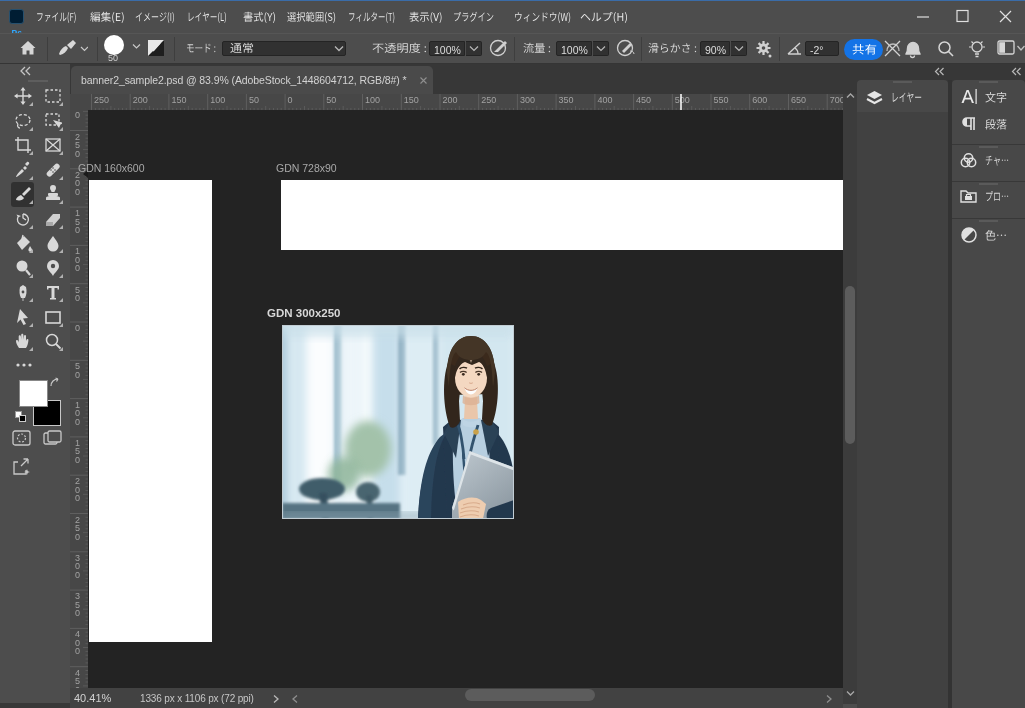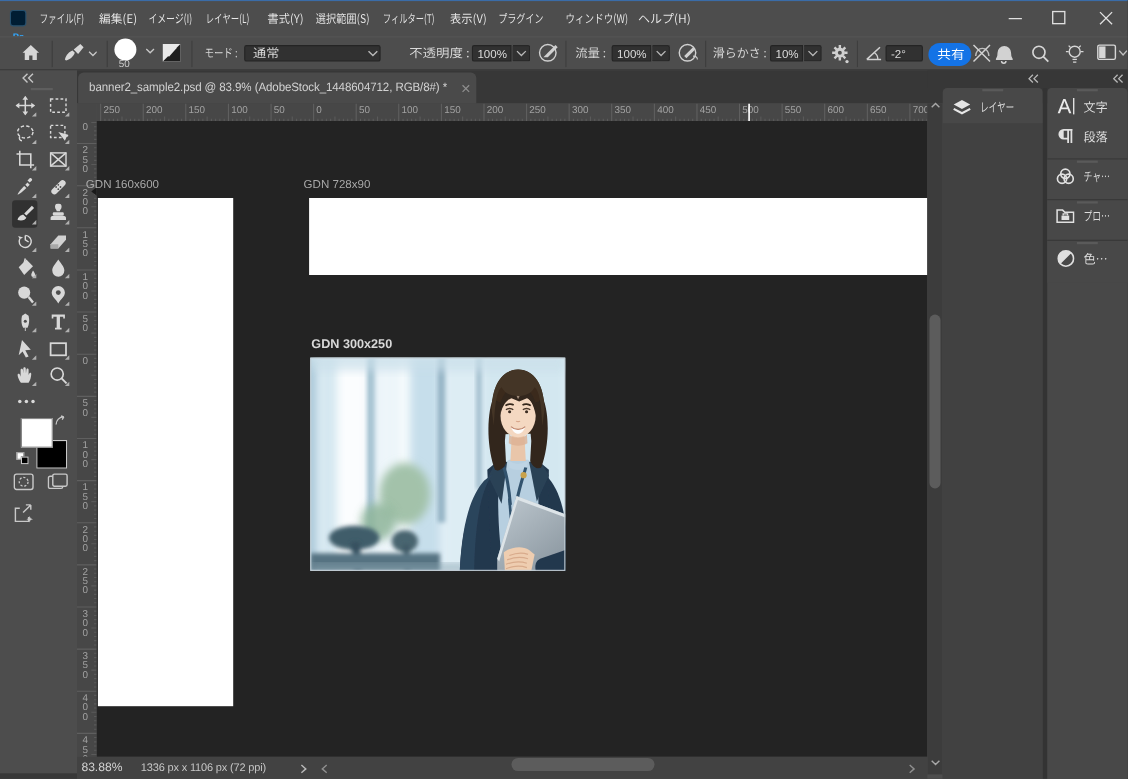--- a/index.html
+++ b/index.html
@@ -214,21 +214,21 @@
 <svg style="position:absolute;left:648px;top:39.90px;overflow:visible" width="49.0" height="16.0">
     <g transform="translate(0,12.10) scale(0.9895,1)" fill="#dadada">
       <path transform="translate(0.00,0) scale(0.011000,-0.011000)" d="M91 777C155 748 232 700 270 663L313 725C274 760 196 804 132 831ZM38 506C103 478 181 433 220 399L263 462C223 495 143 538 79 562ZM67 -18 132 -66C187 28 253 154 303 260L246 307C191 192 118 60 67 -18ZM477 214H781V143H477ZM477 272V342H781V272ZM407 402V-80H477V86H781V-4C781 -17 776 -21 763 -21C749 -22 701 -22 651 -20C660 -38 669 -63 672 -81C744 -81 788 -80 816 -70C843 -60 851 -42 851 -4V402ZM584 675V533H479V743H777V675ZM643 533V624H777V533ZM411 803V533H307V363H376V472H878V363H950V533H848V803Z"></path>
       <path transform="translate(11.00,0) scale(0.011000,-0.011000)" d="M335 784 315 708C391 687 608 643 703 630L722 707C634 715 421 757 335 784ZM313 602 229 613C223 508 198 298 178 207L252 189C258 205 267 222 282 239C352 323 460 373 592 373C694 373 768 316 768 236C768 99 614 8 298 47L322 -35C694 -66 852 55 852 234C852 351 750 443 597 443C477 443 367 405 271 321C282 385 299 534 313 602Z"></path>
       <path transform="translate(22.00,0) scale(0.011000,-0.011000)" d="M782 674 709 641C780 558 858 382 887 279L965 316C931 409 844 593 782 674ZM78 561 86 474C112 478 153 483 176 486L303 500C269 366 194 138 92 1L174 -31C279 138 347 364 384 508C428 512 468 515 492 515C555 515 598 498 598 406C598 298 582 168 550 100C530 57 500 49 463 49C435 49 382 56 340 69L353 -14C385 -22 433 -29 471 -29C536 -29 585 -12 617 55C659 138 675 297 675 416C675 551 602 585 513 585C489 585 447 582 400 578L426 721C430 740 434 762 438 780L345 790C345 722 335 644 319 572C259 567 200 562 167 561C135 560 109 559 78 561Z"></path>
       <path transform="translate(33.00,0) scale(0.011000,-0.011000)" d="M312 312 234 330C206 271 186 219 186 164C186 28 306 -41 496 -42C607 -42 692 -31 754 -20L758 60C688 44 602 34 500 35C352 36 265 78 265 173C265 221 282 264 312 312ZM158 631 160 551C317 538 461 538 580 549C614 466 662 378 701 321C665 325 591 331 535 336L529 269C601 264 722 253 770 242L811 298C796 315 781 332 767 351C730 403 686 480 655 557C722 566 801 580 862 598L853 676C785 653 702 637 630 627C610 685 592 751 584 798L499 787C508 761 517 730 524 709L554 619C444 611 305 613 158 631Z"></path>
       <path transform="translate(46.46,0) scale(0.011000,-0.011000)" d="M139 390C175 390 205 418 205 460C205 501 175 530 139 530C102 530 73 501 73 460C73 418 102 390 139 390ZM139 -13C175 -13 205 15 205 56C205 98 175 126 139 126C102 126 73 98 73 56C73 15 102 -13 139 -13Z"></path>
     </g>
   </svg>
 <div style="position:absolute;left:700px;top:41px;width:30px;height:15px;background:#313131;border:1px solid #242424;border-radius:2px 0 0 2px"></div>
-<div style="position:absolute;left:705px;top:44px;font:normal 10.5px 'Liberation Sans',sans-serif;color:#dcdcdc;letter-spacing:0;white-space:nowrap">10%</div>
+<div style="position:absolute;left:705px;top:44px;font:normal 10.5px 'Liberation Sans',sans-serif;color:#dcdcdc;letter-spacing:0;white-space:nowrap">90%</div>
 <div style="position:absolute;left:731px;top:41px;width:16px;height:15px;background:#313131;border:1px solid #242424;border-left:none;border-radius:0 2px 2px 0"></div>
 <svg style="position:absolute;left:733px;top:45px;" width="12" height="8" viewBox="0 0 12 8">
     <path d="M2 1.5l4 4 4-4" stroke="#b8b8b8" stroke-width="1.2" fill="none"></path>
   </svg>
 <svg style="position:absolute;left:755px;top:40px;" width="18" height="18" viewBox="0 0 18 18">
     <g fill="#d0d0d0">
       <circle cx="8.5" cy="8" r="4.5"></circle>
       <g stroke="#d0d0d0" stroke-width="2.2">
         <path d="M8.5 1v3M8.5 12v3M1.5 8h3M12.5 8h3M3.6 3.1l2.1 2.1M11.4 10.9l2.1 2.1M13.5 3.1l-2.1 2.1M5.7 10.9l-2.1 2.1"></path>
       </g>
@@ -929,21 +929,21 @@
     <path d="M13.0 575.9h5" stroke="#5a5a5a" stroke-width="1"></path>
     <path d="M15.5 579.7h2.5" stroke="#5a5a5a" stroke-width="1"></path>
     <path d="M15.5 583.5h2.5" stroke="#5a5a5a" stroke-width="1"></path>
     <path d="M15.5 587.3h2.5" stroke="#5a5a5a" stroke-width="1"></path>
     <path d="M15.5 591.2h2.5" stroke="#5a5a5a" stroke-width="1"></path>
     <path d="M18 60l-5 4 5 4z" fill="#1a1a1a"></path>
   </svg>
 <div style="position:absolute;left:88px;top:110px;width:755px;height:578px;background:#232323"></div>
 <div style="position:absolute;left:78px;top:162px;font:normal 10.5px 'Liberation Sans',sans-serif;color:#a9a9a9;letter-spacing:0;white-space:nowrap">GDN 160x600</div>
 <div style="position:absolute;left:276px;top:162px;font:normal 10.5px 'Liberation Sans',sans-serif;color:#a9a9a9;letter-spacing:0;white-space:nowrap">GDN 728x90</div>
-<div style="position:absolute;left:283px;top:307px;font:bold 11.5px 'Liberation Sans',sans-serif;color:#d8d8d8;letter-spacing:0;white-space:nowrap">GDN 300x250</div>
+<div style="position:absolute;left:267px;top:307px;font:bold 11.5px 'Liberation Sans',sans-serif;color:#d8d8d8;letter-spacing:0;white-space:nowrap">GDN 300x250</div>
 <div style="position:absolute;left:89px;top:180px;width:123px;height:462px;background:#fff"></div>
 <div style="position:absolute;left:281px;top:180px;width:562px;height:70px;background:#fff"></div>
 <svg style="position:absolute;left:282px;top:325px;" width="232" height="194" viewBox="0 0 232 194">
 <defs>
 <filter id="bb" x="-30%" y="-30%" width="160%" height="160%">
         <feGaussianBlur stdDeviation="4"></feGaussianBlur>
       </filter>
 <filter id="bs" x="-30%" y="-30%" width="160%" height="160%">
         <feGaussianBlur stdDeviation="1.8"></feGaussianBlur>
       </filter>
@@ -1025,22 +1025,22 @@
 </svg>
 <div style="position:absolute;left:843px;top:94px;width:14px;height:610px;background:#3c3c3c"></div>
 <svg style="position:absolute;left:846px;top:92px;" width="9" height="7" viewBox="0 0 9 7">
     <path d="M1 5.5L4.5 2 8 5.5" stroke="#a8a8a8" stroke-width="1.3" fill="none"></path>
   </svg>
 <div style="position:absolute;left:845px;top:286px;width:10px;height:158px;background:#5c5c5c;border-radius:5px"></div>
 <svg style="position:absolute;left:846px;top:690px;" width="9" height="7" viewBox="0 0 9 7">
     <path d="M1 1.5L4.5 5 8 1.5" stroke="#a8a8a8" stroke-width="1.3" fill="none"></path>
   </svg>
 <div style="position:absolute;left:70px;top:688px;width:773px;height:20px;background:#424242"></div>
-<div style="position:absolute;left:74px;top:692px;font:normal 11px 'Liberation Sans',sans-serif;color:#d2d2d2;letter-spacing:0;white-space:nowrap">83.88%</div>
-<div style="position:absolute;left:128px;top:693px;font:10px 'Liberation Sans',sans-serif;color:#c6c6c6;white-space:nowrap;letter-spacing:-0.15px">1336 px x 1106 px (72 ppi)</div>
+<div style="position:absolute;left:74px;top:692px;font:normal 11px 'Liberation Sans',sans-serif;color:#d2d2d2;letter-spacing:0;white-space:nowrap">40.41%</div>
+<div style="position:absolute;left:140px;top:693px;font:10px 'Liberation Sans',sans-serif;color:#c6c6c6;white-space:nowrap;letter-spacing:-0.15px">1336 px x 1106 px (72 ppi)</div>
 <svg style="position:absolute;left:271px;top:694px;" width="10" height="10" viewBox="0 0 10 10">
     <path d="M3 1.5l4 3.5-4 3.5" stroke="#b8b8b8" stroke-width="1.3" fill="none"></path>
   </svg>
 <svg style="position:absolute;left:290px;top:694px;" width="10" height="10" viewBox="0 0 10 10">
     <path d="M7 1.5L3 5l4 3.5" stroke="#8f8f8f" stroke-width="1.3" fill="none"></path>
   </svg>
 <div style="position:absolute;left:465px;top:689px;width:130px;height:12px;background:#5c5c5c;border-radius:6px"></div>
 <svg style="position:absolute;left:824px;top:694px;" width="10" height="10" viewBox="0 0 10 10">
     <path d="M3 1.5l4 3.5-4 3.5" stroke="#8f8f8f" stroke-width="1.3" fill="none"></path>
   </svg>

